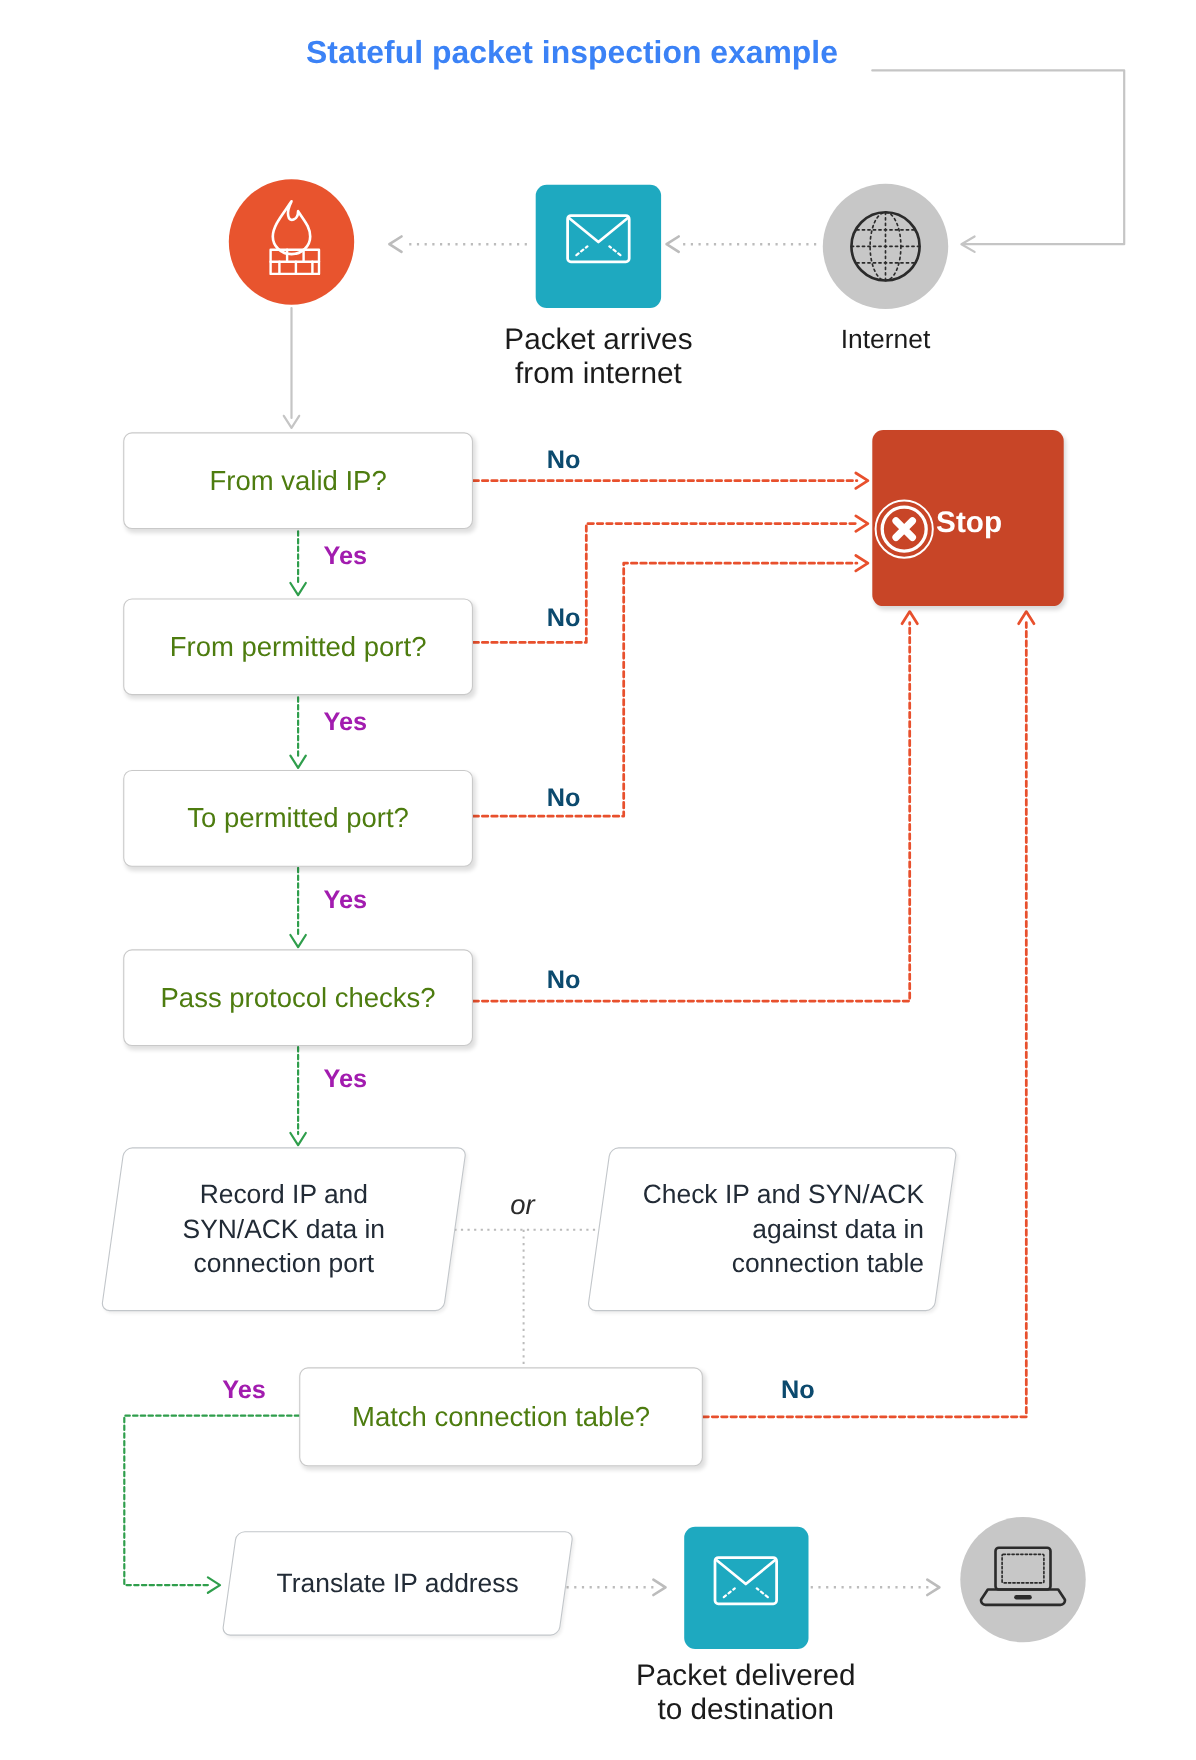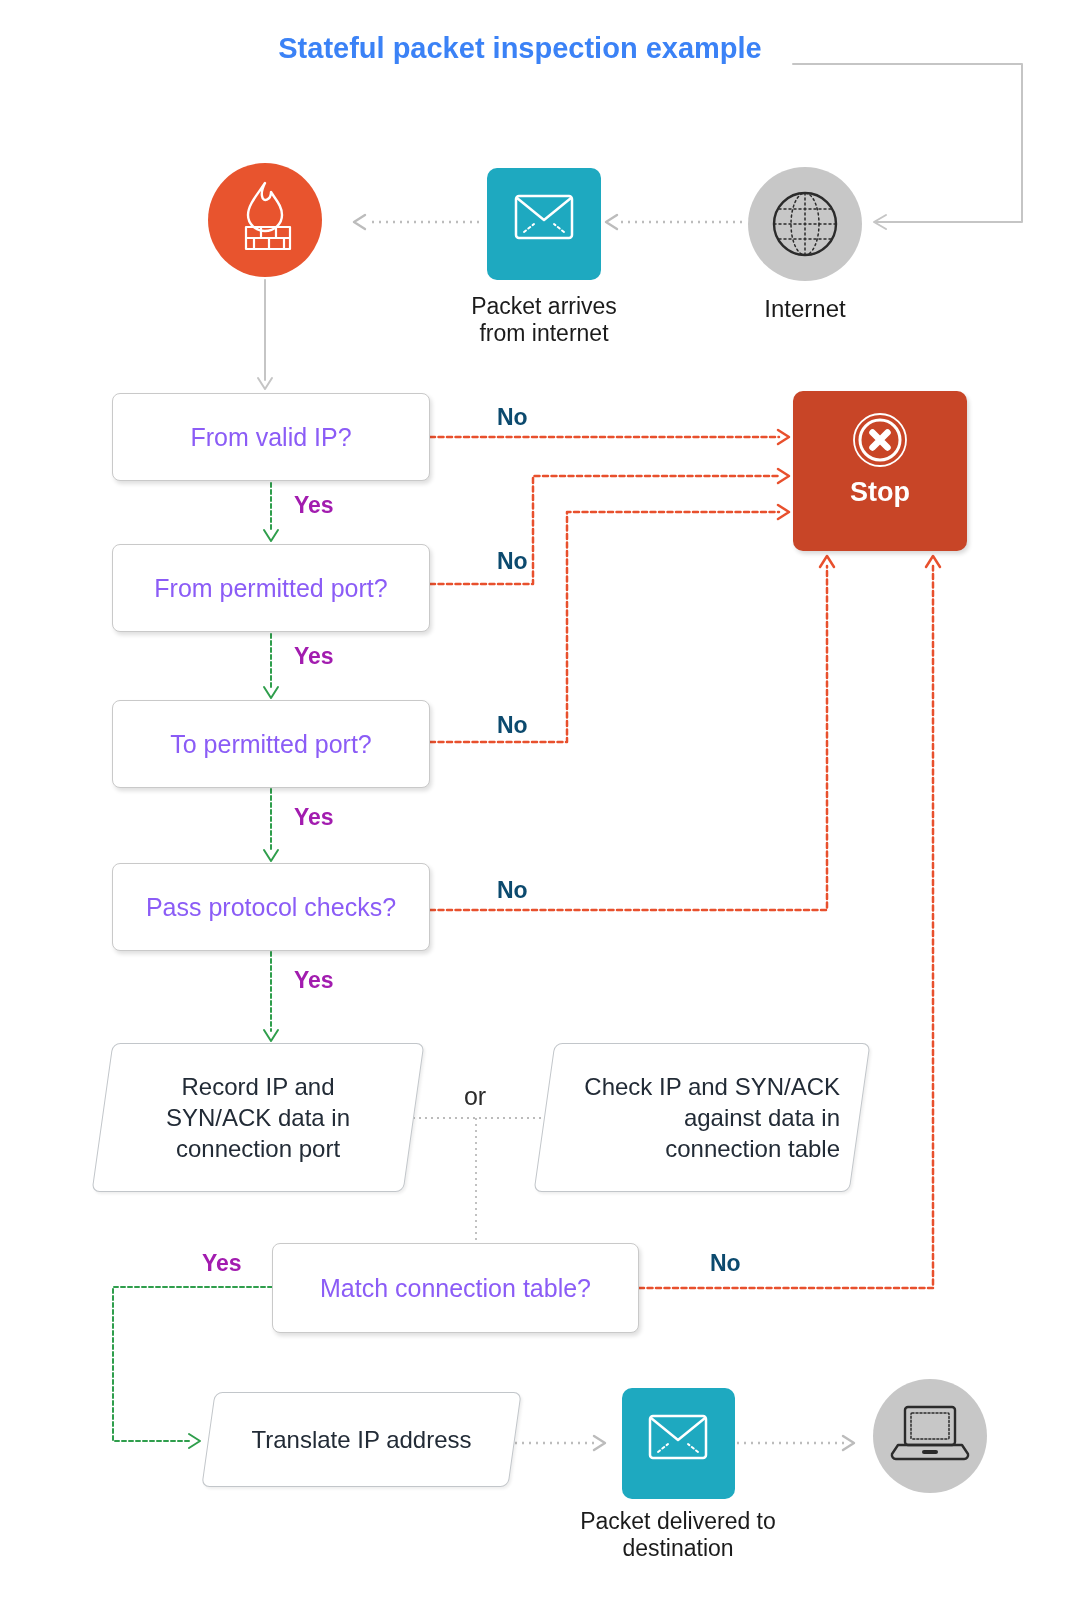--- a/index.html
+++ b/index.html
@@ -6,48 +6,48 @@
   .canvas{
     position:relative; width:1087px; height:1600px; background:#ffffff;
     font-family:"Liberation Sans", sans-serif; overflow:hidden;
   }
   .abs{position:absolute;}
   .title{
     left:250px; top:28px; width:540px; text-align:center;
     font-size:29px; font-weight:700; color:#3b82f6; line-height:1.4;
   }
   .caption{
-    text-align:center; font-size:23px; color:#1b1b1b; line-height:1.16;
+    text-align:center; font-size:27px; color:#1b1b1b; line-height:1.16;
   }
   .node-circle{border-radius:50%;}
   .node-square{border-radius:10px;}
   .dbox{
     left:112px; width:318px; height:88px; background:#fff;
     border:1.5px solid #c9c9c9; border-radius:8px;
     box-shadow:2px 3px 4px rgba(0,0,0,0.13);
     display:flex; align-items:center; justify-content:center;
-    font-size:25px; color:#8b5cf6; text-align:center; box-sizing:border-box;
+    font-size:25px; color:#4d7c0f; text-align:center; box-sizing:border-box;
   }
   .para{box-sizing:border-box;}
   .para .bg{
     position:absolute; inset:0; background:#fff;
     border:1.5px solid #c2c6ca; border-radius:8px;
     transform:skewX(-8deg); box-shadow:2px 2px 3px rgba(0,0,0,0.07);
   }
   .para .txt{
     position:relative; height:100%; display:flex; align-items:center; justify-content:center;
     font-size:24px; color:#222b36; text-align:center; line-height:1.3;
   }
   .yes-label{font-size:23px; font-weight:700; color:#a21caf;}
   .no-label{font-size:23px; font-weight:700; color:#0c4a6e;margin-left:48px;}
-  .or-label{font-size:25px; color:#2b2b2b; width:60px; text-align:center;}
+  .or-label{font-size:25px; font-style:italic; color:#2b2b2b; width:60px; text-align:center;}
   .stop-box{
     left:793px; top:391px; width:174px; height:160px; background:#c84527;
     border-radius:10px; box-shadow:2px 3px 4px rgba(0,0,0,0.15);
-    display:flex; flex-direction:column; align-items:center;
+    display:flex; flex-direction:row; align-items:center;
   }
   .stop-label{font-size:27px; font-weight:700; color:#ffffff; margin-top:8px;}
   svg{display:block;}
 </style>
 </head>
 <body>
 
 <div class="canvas">
 
   <svg class="abs" style="left:0;top:0;" width="1087" height="1600" viewBox="0 0 1087 1600" fill="none" stroke-linecap="round" stroke-linejoin="round">

